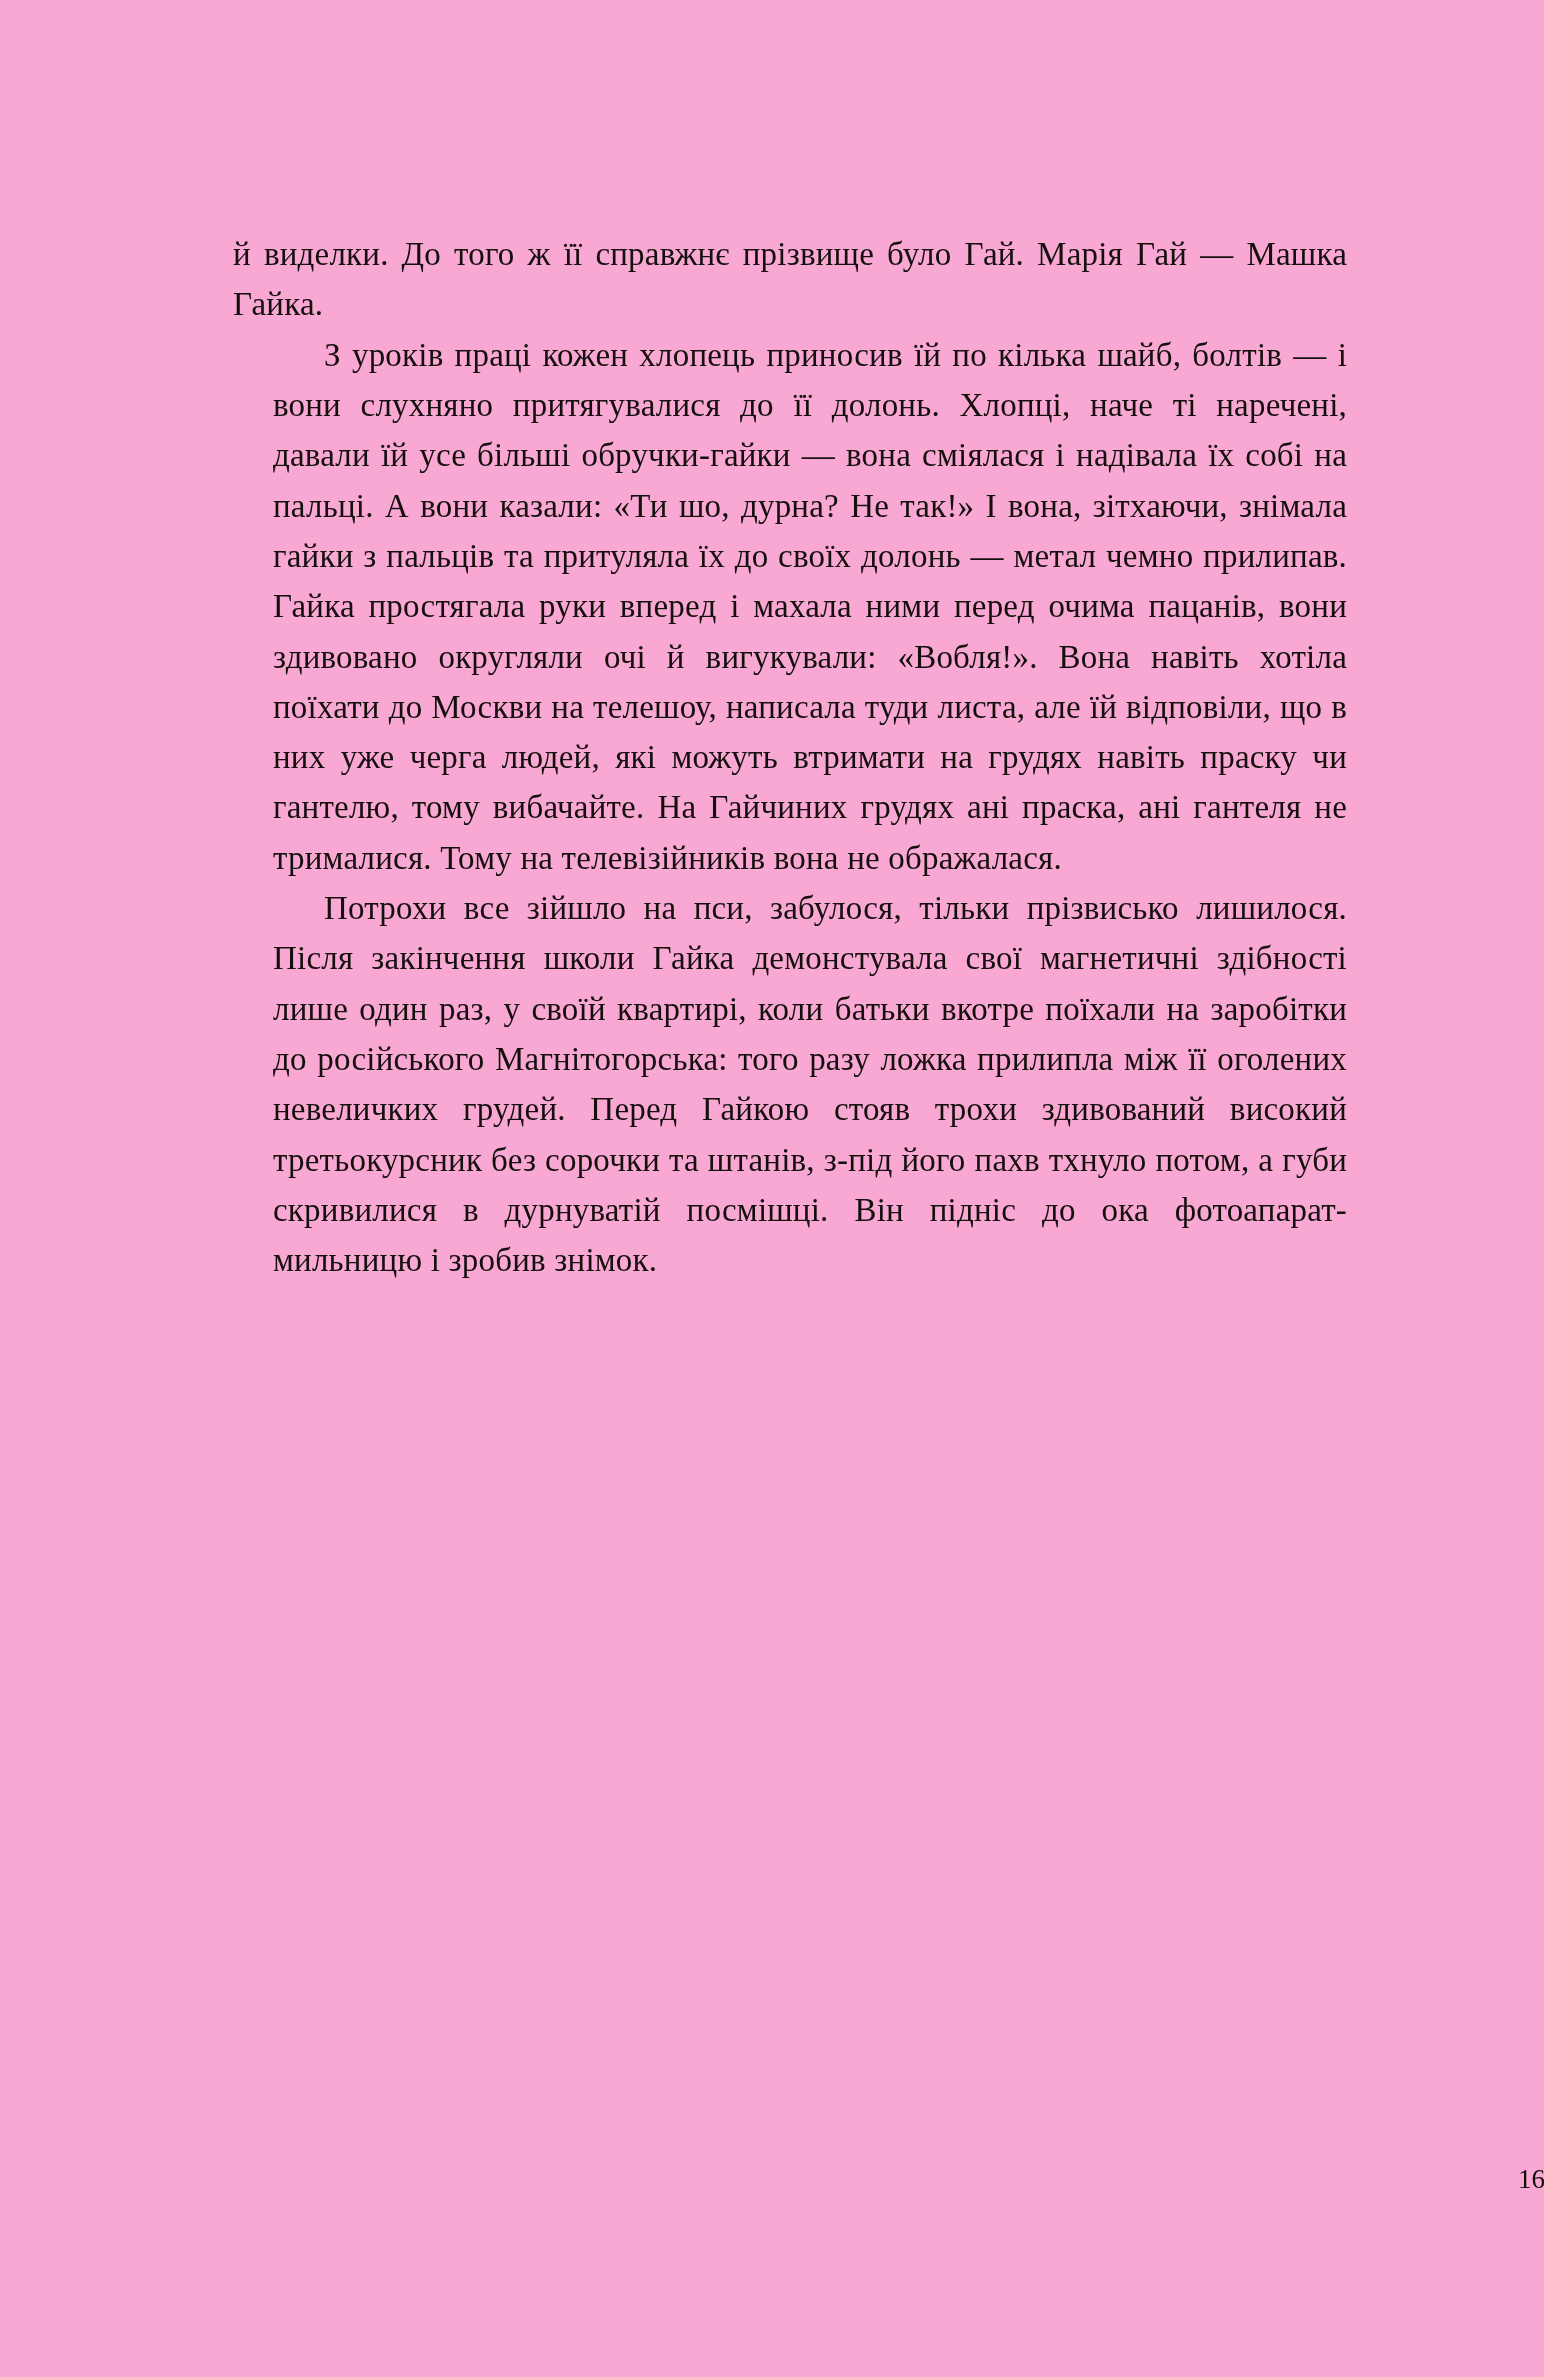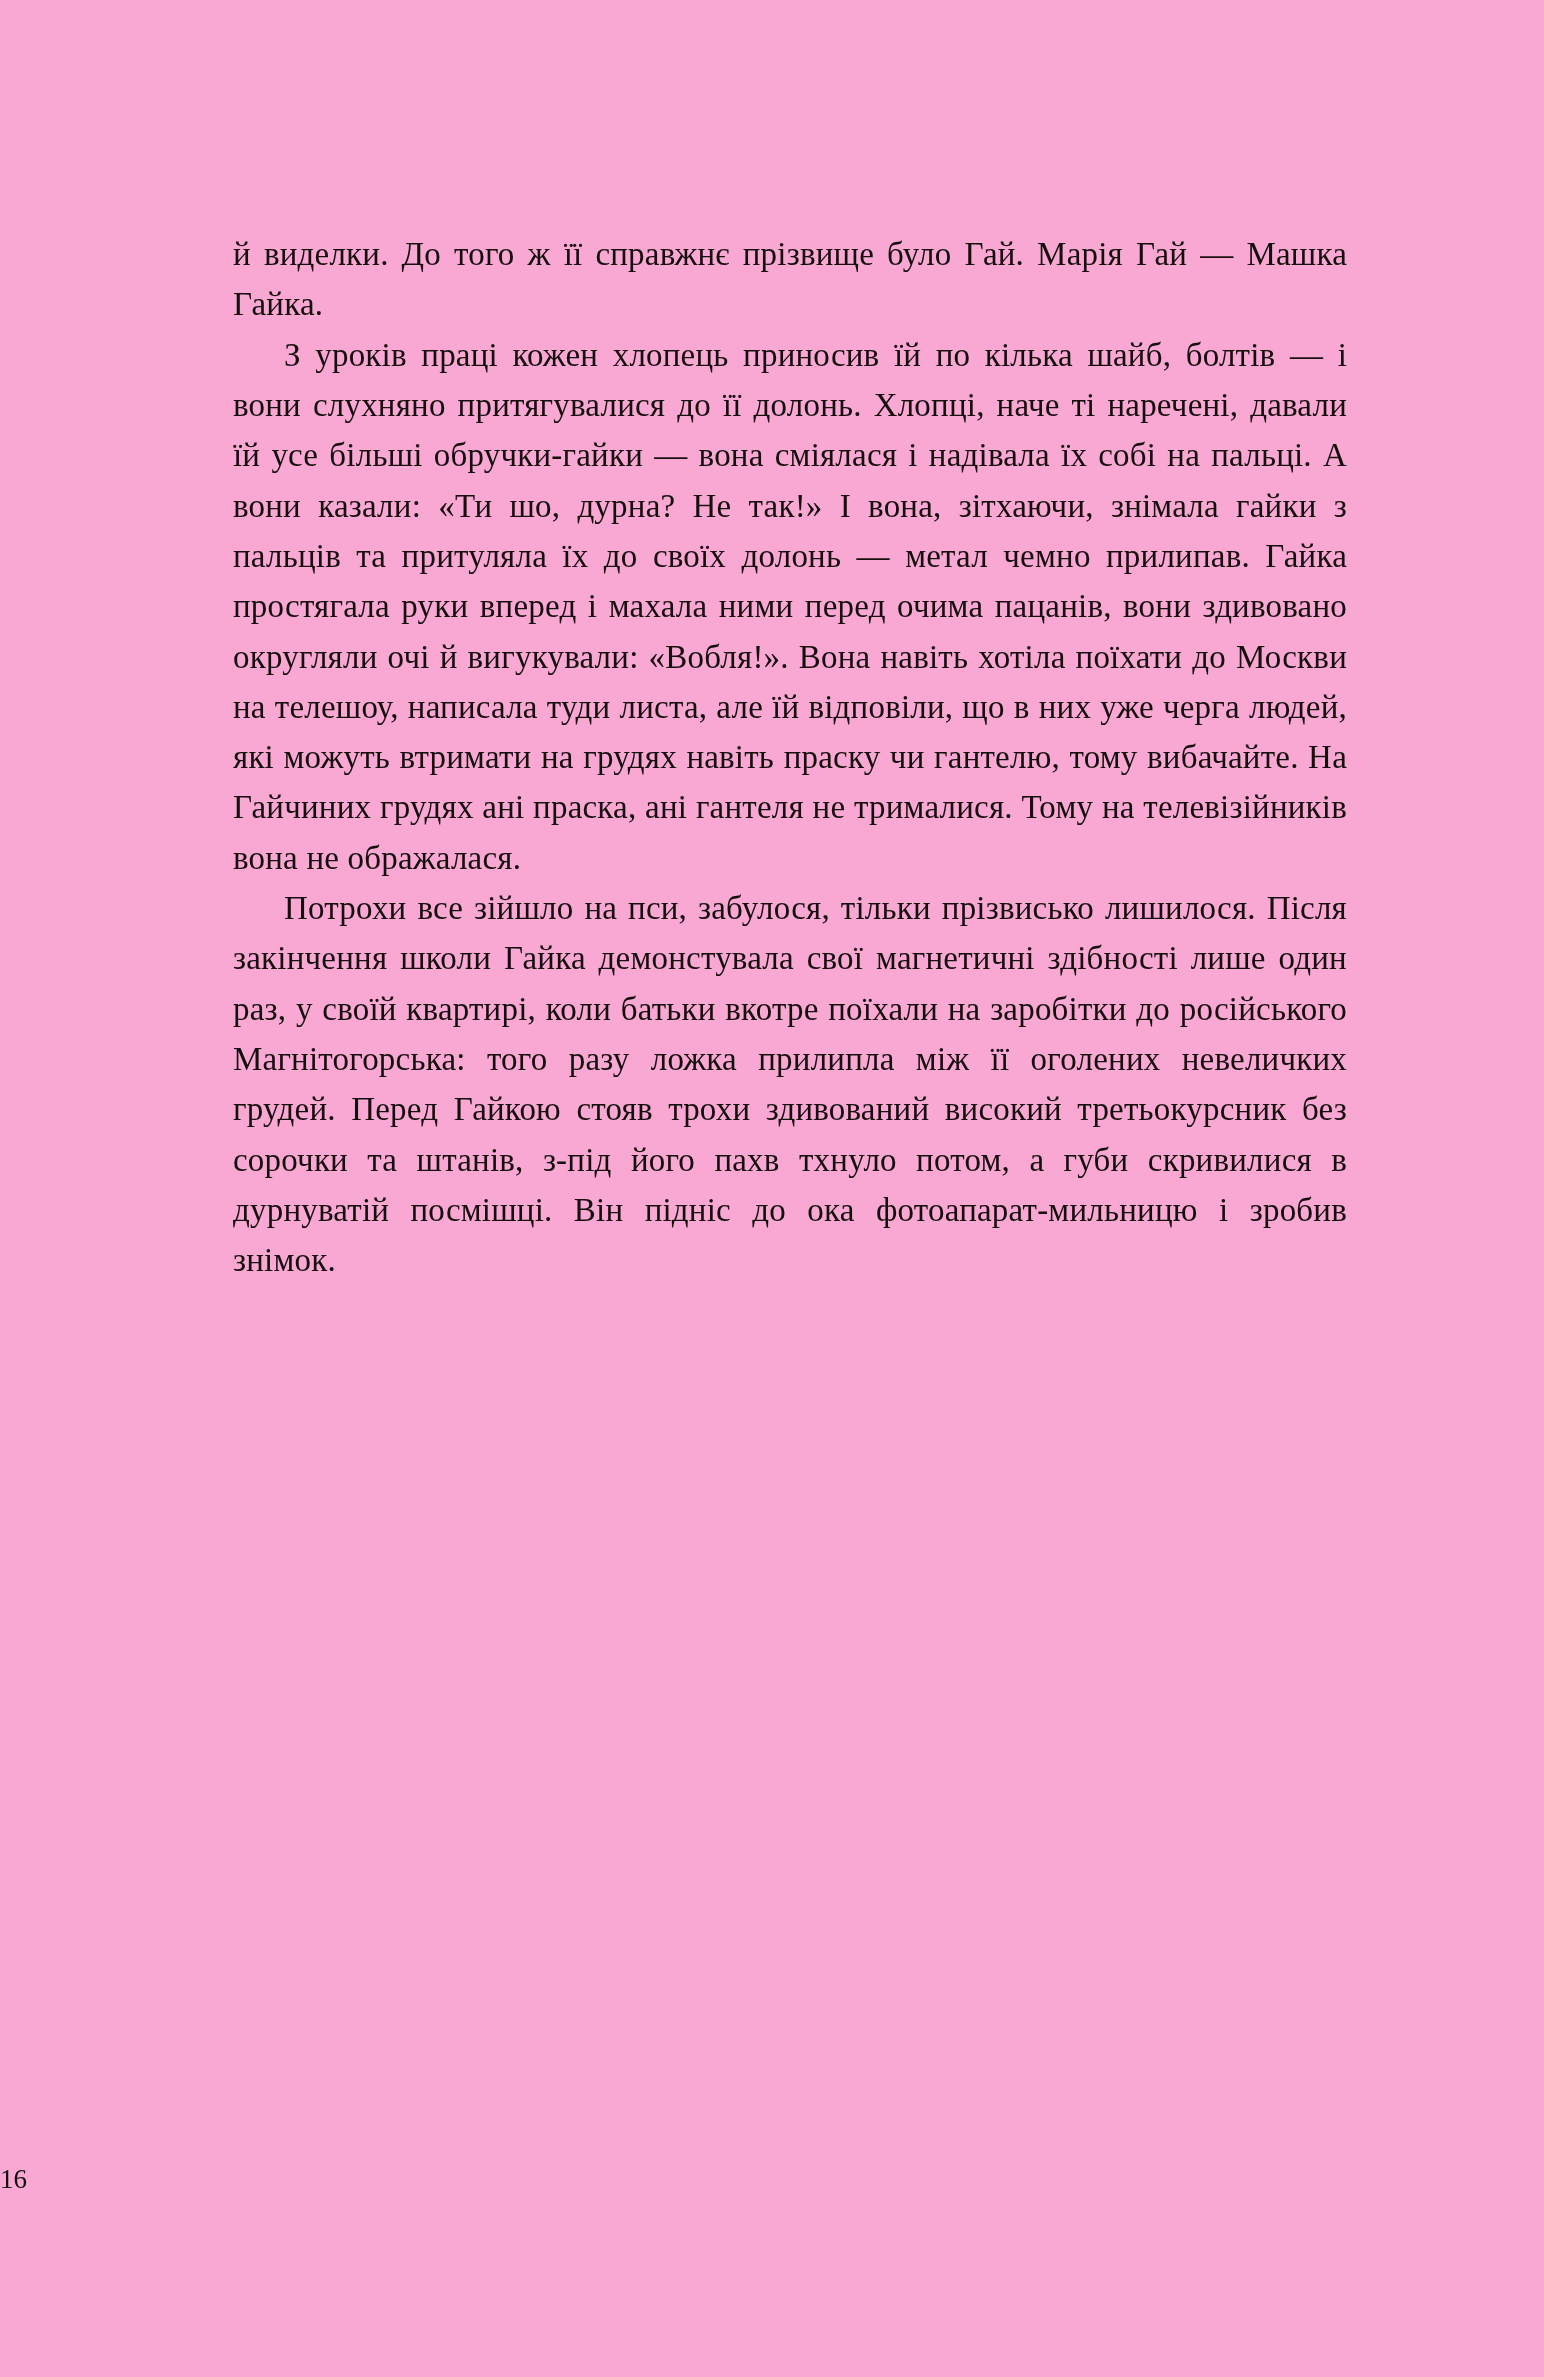--- a/index.html
+++ b/index.html
@@ -31,27 +31,28 @@
     text-justify: inter-word;
     -webkit-hyphens: manual;
     hyphens: manual;
     letter-spacing: 0.2px;
   }
   .para.indent {
     text-indent: 51px;
   }
   .para + .para {
     margin-top: 0;
+    margin-left: 40px;
   }
   .page-number {
     position: absolute;
     left: 0;
     right: 0;
     top: 2164px;
-    text-align: left;
+    text-align: right;
     font-family: "Liberation Serif", "DejaVu Serif", serif;
     font-size: 27px;
     color: #15100e;
   }
 </style>
 </head>
 <body>
 
 <div class="page">
   <div class="text-block">

